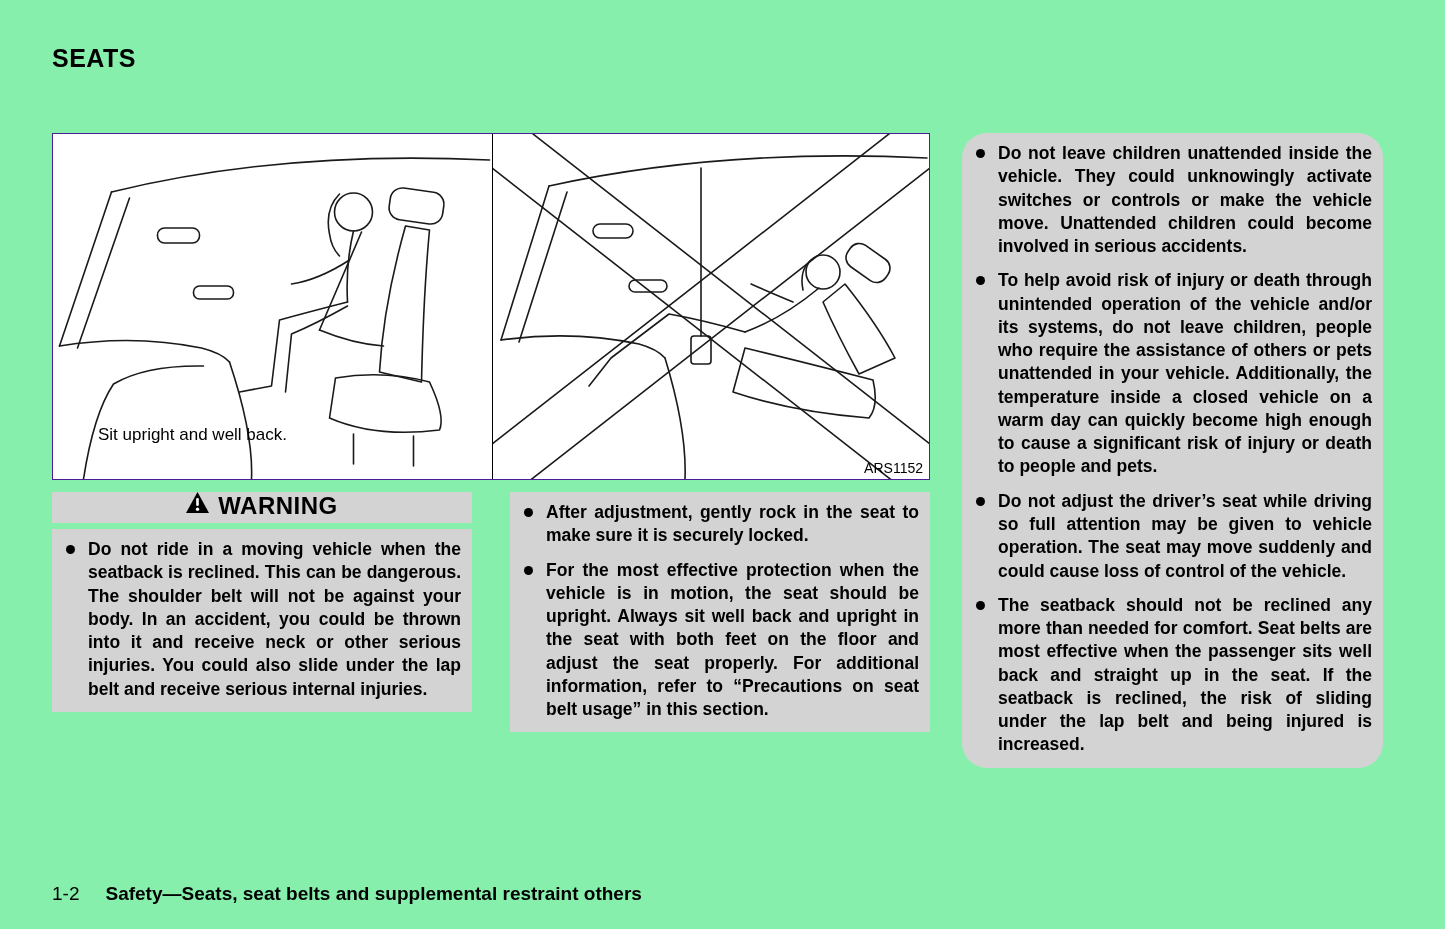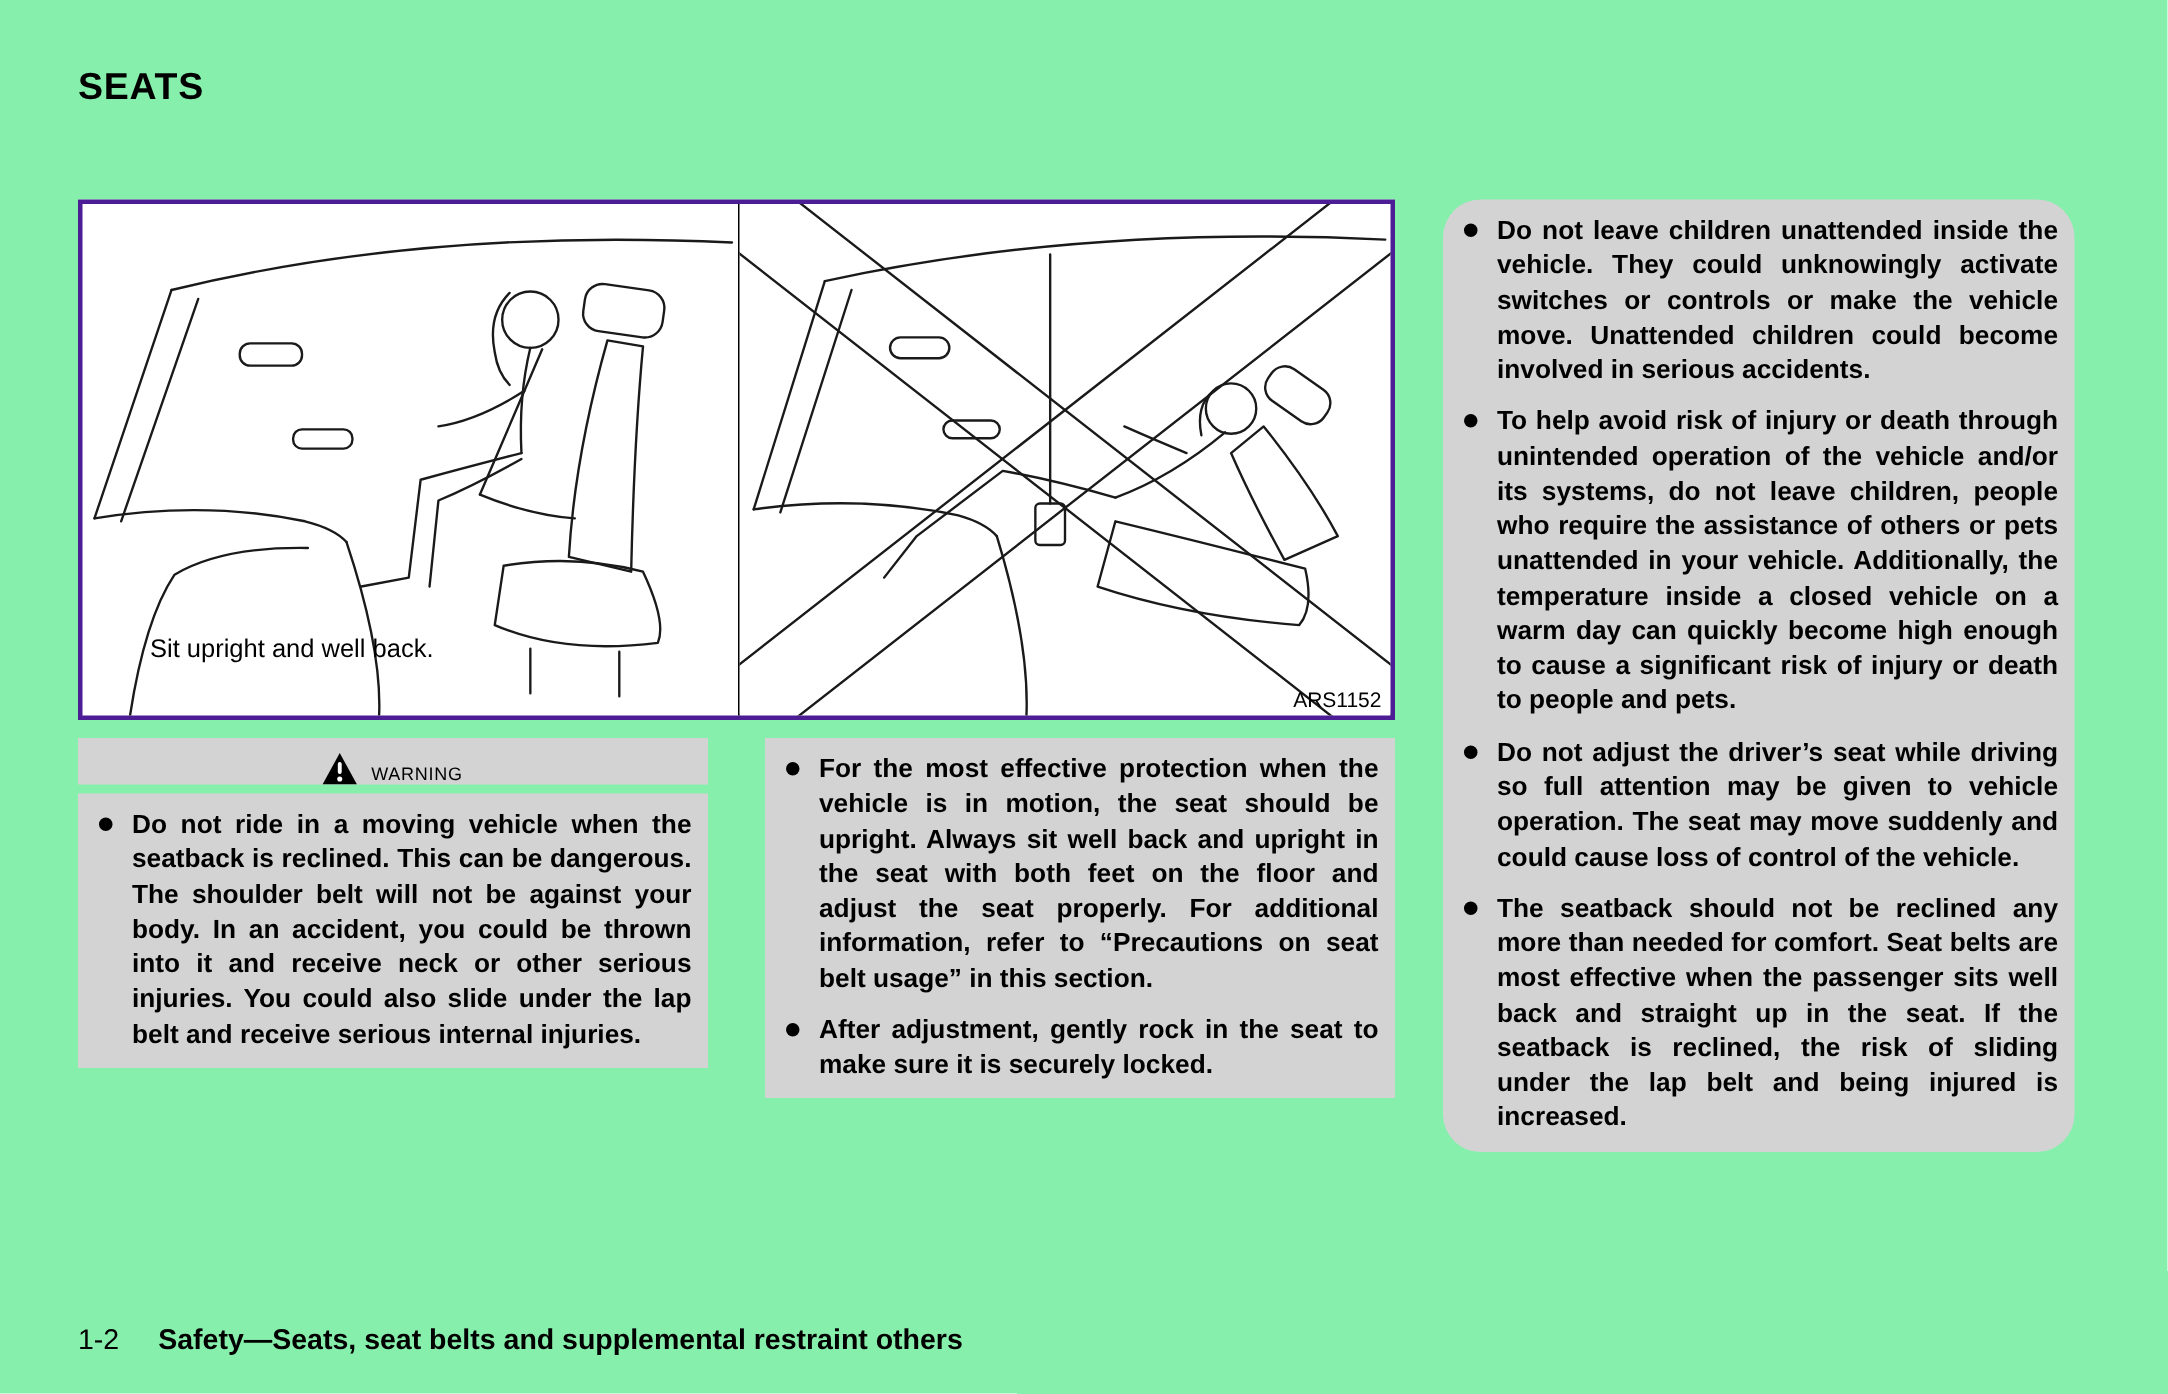--- a/index.html
+++ b/index.html
@@ -18,21 +18,21 @@
     left: 52px; top: 44px;
     font-size: 25px;
     font-weight: bold;
     letter-spacing: 0.5px;
   }
   
   .figure {
     position: absolute;
     left: 52px; top: 133px;
     width: 878px; height: 347px;
-    border: 3px solid #4c1d95;
+    border: 1px solid #4c1d95;
     display: flex;
     background: #fff;
     text-align: right;
   }
   .figure-panel { position: relative; height: 100%; }
   .figure-panel.left  { width: 440px; border-right: 1px solid #000; }
   .figure-panel.right { width: 436px; }
   .figure-panel svg { display:block; width:100%; height:100%; }
   .figure-caption {
     position: absolute;
@@ -48,25 +48,25 @@
   
   .graybox {
     background: #d3d3d3;
     padding: 9px 11px 11px 11px;
   }
   .col-warning { position: absolute; left: 52px; top: 492px; width: 420px; }
   .warning-header {
     background: #d3d3d3;
     height: 31px;
     display: flex;
-    align-items: flex-end;
+    align-items: flex-start;
     justify-content: center;
     gap: 9px;
-    font-size: 12px;
-    font-weight: normal;
+    font-size: 24px;
+    font-weight: bold;
     letter-spacing: 0.5px;
     margin-bottom: 6px;
   }
   .col-middle  { position: absolute; left: 510px; top: 492px; width: 420px; }
   .col-right   { position: absolute; left: 962px; top: 133px; width: 421px; border-radius: 25px; }
   .bullet-item {
     display: flex;
     align-items: flex-start;
     margin-bottom: 11px;
   }
@@ -191,25 +191,25 @@
       <div class="bullet-item">
         <span class="bullet-dot"></span>
         <span class="bullet-text">Do not ride in a moving vehicle when the seatback is reclined. This can be dangerous. The shoulder belt will not be against your body. In an accident, you could be thrown into it and receive neck or other serious injuries. You could also slide under the lap belt and receive serious internal injuries.</span>
       </div>
     </div>
   </div>
 
   <div class="col-middle graybox">
     <div class="bullet-item">
       <span class="bullet-dot"></span>
+      <span class="bullet-text">After adjustment, gently rock in the seat to make sure it is securely locked.</span>
+    </div>
+    <div class="bullet-item">
+      <span class="bullet-dot"></span>
       <span class="bullet-text">For the most effective protection when the vehicle is in motion, the seat should be upright. Always sit well back and upright in the seat with both feet on the floor and adjust the seat properly. For additional information, refer to “Precautions on seat belt usage” in this section.</span>
-    </div>
-    <div class="bullet-item">
-      <span class="bullet-dot"></span>
-      <span class="bullet-text">After adjustment, gently rock in the seat to make sure it is securely locked.</span>
     </div>
   </div>
 
   <div class="col-right graybox">
     <div class="bullet-item">
       <span class="bullet-dot"></span>
       <span class="bullet-text">Do not leave children unattended inside the vehicle. They could unknowingly activate switches or controls or make the vehicle move. Unattended children could become involved in serious accidents.</span>
     </div>
     <div class="bullet-item">
       <span class="bullet-dot"></span>

